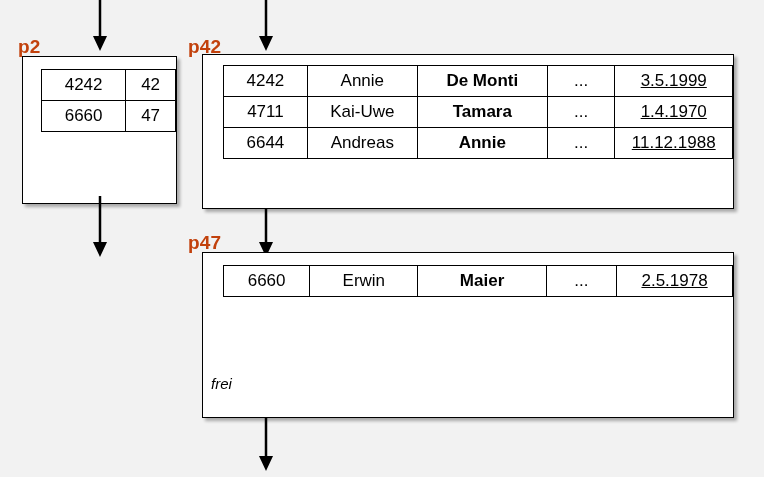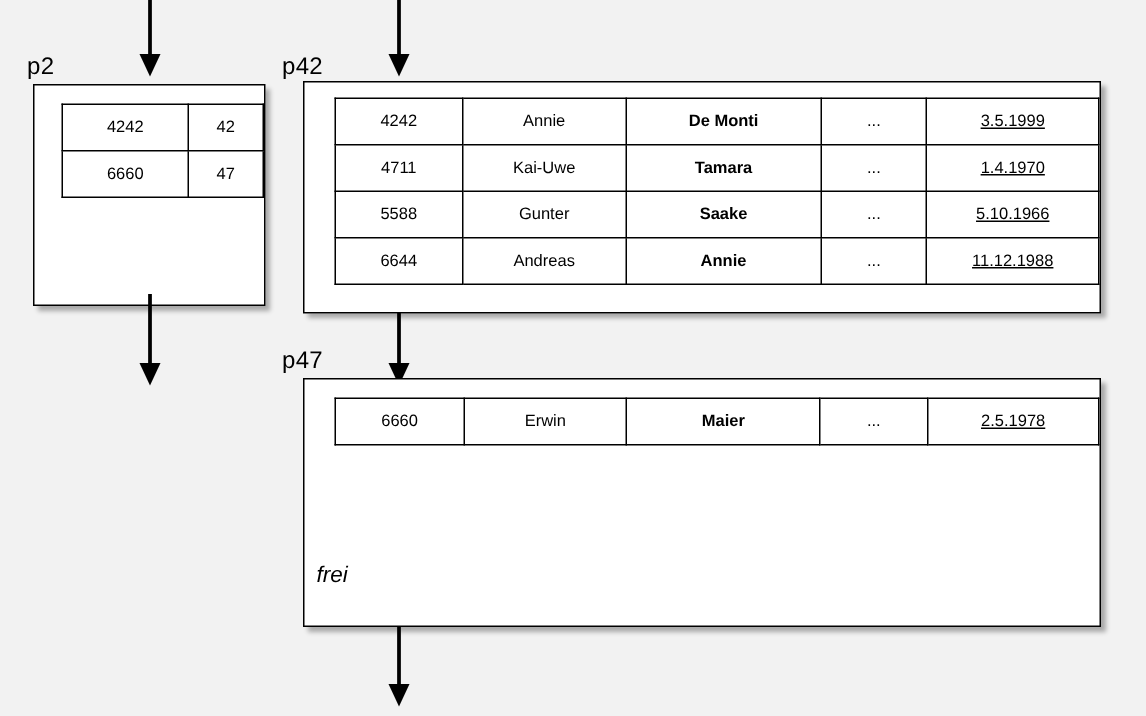--- a/index.html
+++ b/index.html
@@ -11,42 +11,43 @@
     position: relative;
     width: 764px;
     height: 477px;
     background: #f2f2f2;
     font-family: "Liberation Sans", sans-serif;
     overflow: hidden;
   }
 
   .node-label {
     position: absolute;
-    font-size: 16px;
-    color: #000000;
+    font-size: 19px;
+    color: #c2410c;
     letter-spacing: 0.2px;
+    font-weight: bold;
   }
 
   .block {
     position: absolute;
     background: #ffffff;
     border: 1.5px solid #000000;
     box-shadow: 3px 3px 3px rgba(0,0,0,0.30);
     box-sizing: border-box;
   }
 
   table.db {
     border-collapse: collapse;
     position: absolute;
     background: #ffffff;
   }
   table.db td {
     border: 1px solid #000000;
     text-align: center;
-    font-size: 11px;
+    font-size: 17px;
     color: #000;
     height: 30px;
     padding: 0 4px;
     white-space: nowrap;
   }
 
   
   #tbl-p2 { left: 18px; top: 18px; }
   #tbl-p2 td.key { width: 84px; }
   #tbl-p2 td.ptr { width: 46px; }
@@ -126,27 +127,20 @@
           <td class="c4">3.5.1999</td>
         </tr>
         <tr>
           <td class="c0">4711</td>
           <td class="c1">Kai-Uwe</td>
           <td class="c2">Tamara</td>
           <td class="c3">...</td>
           <td class="c4">1.4.1970</td>
         </tr>
         <tr>
-          <td class="c0">5588</td>
-          <td class="c1">Gunter</td>
-          <td class="c2">Saake</td>
-          <td class="c3">...</td>
-          <td class="c4">5.10.1966</td>
-        </tr>
-        <tr>
           <td class="c0">6644</td>
           <td class="c1">Andreas</td>
           <td class="c2">Annie</td>
           <td class="c3">...</td>
           <td class="c4">11.12.1988</td>
         </tr>
       </tbody>
     </table>
   </div>
 

